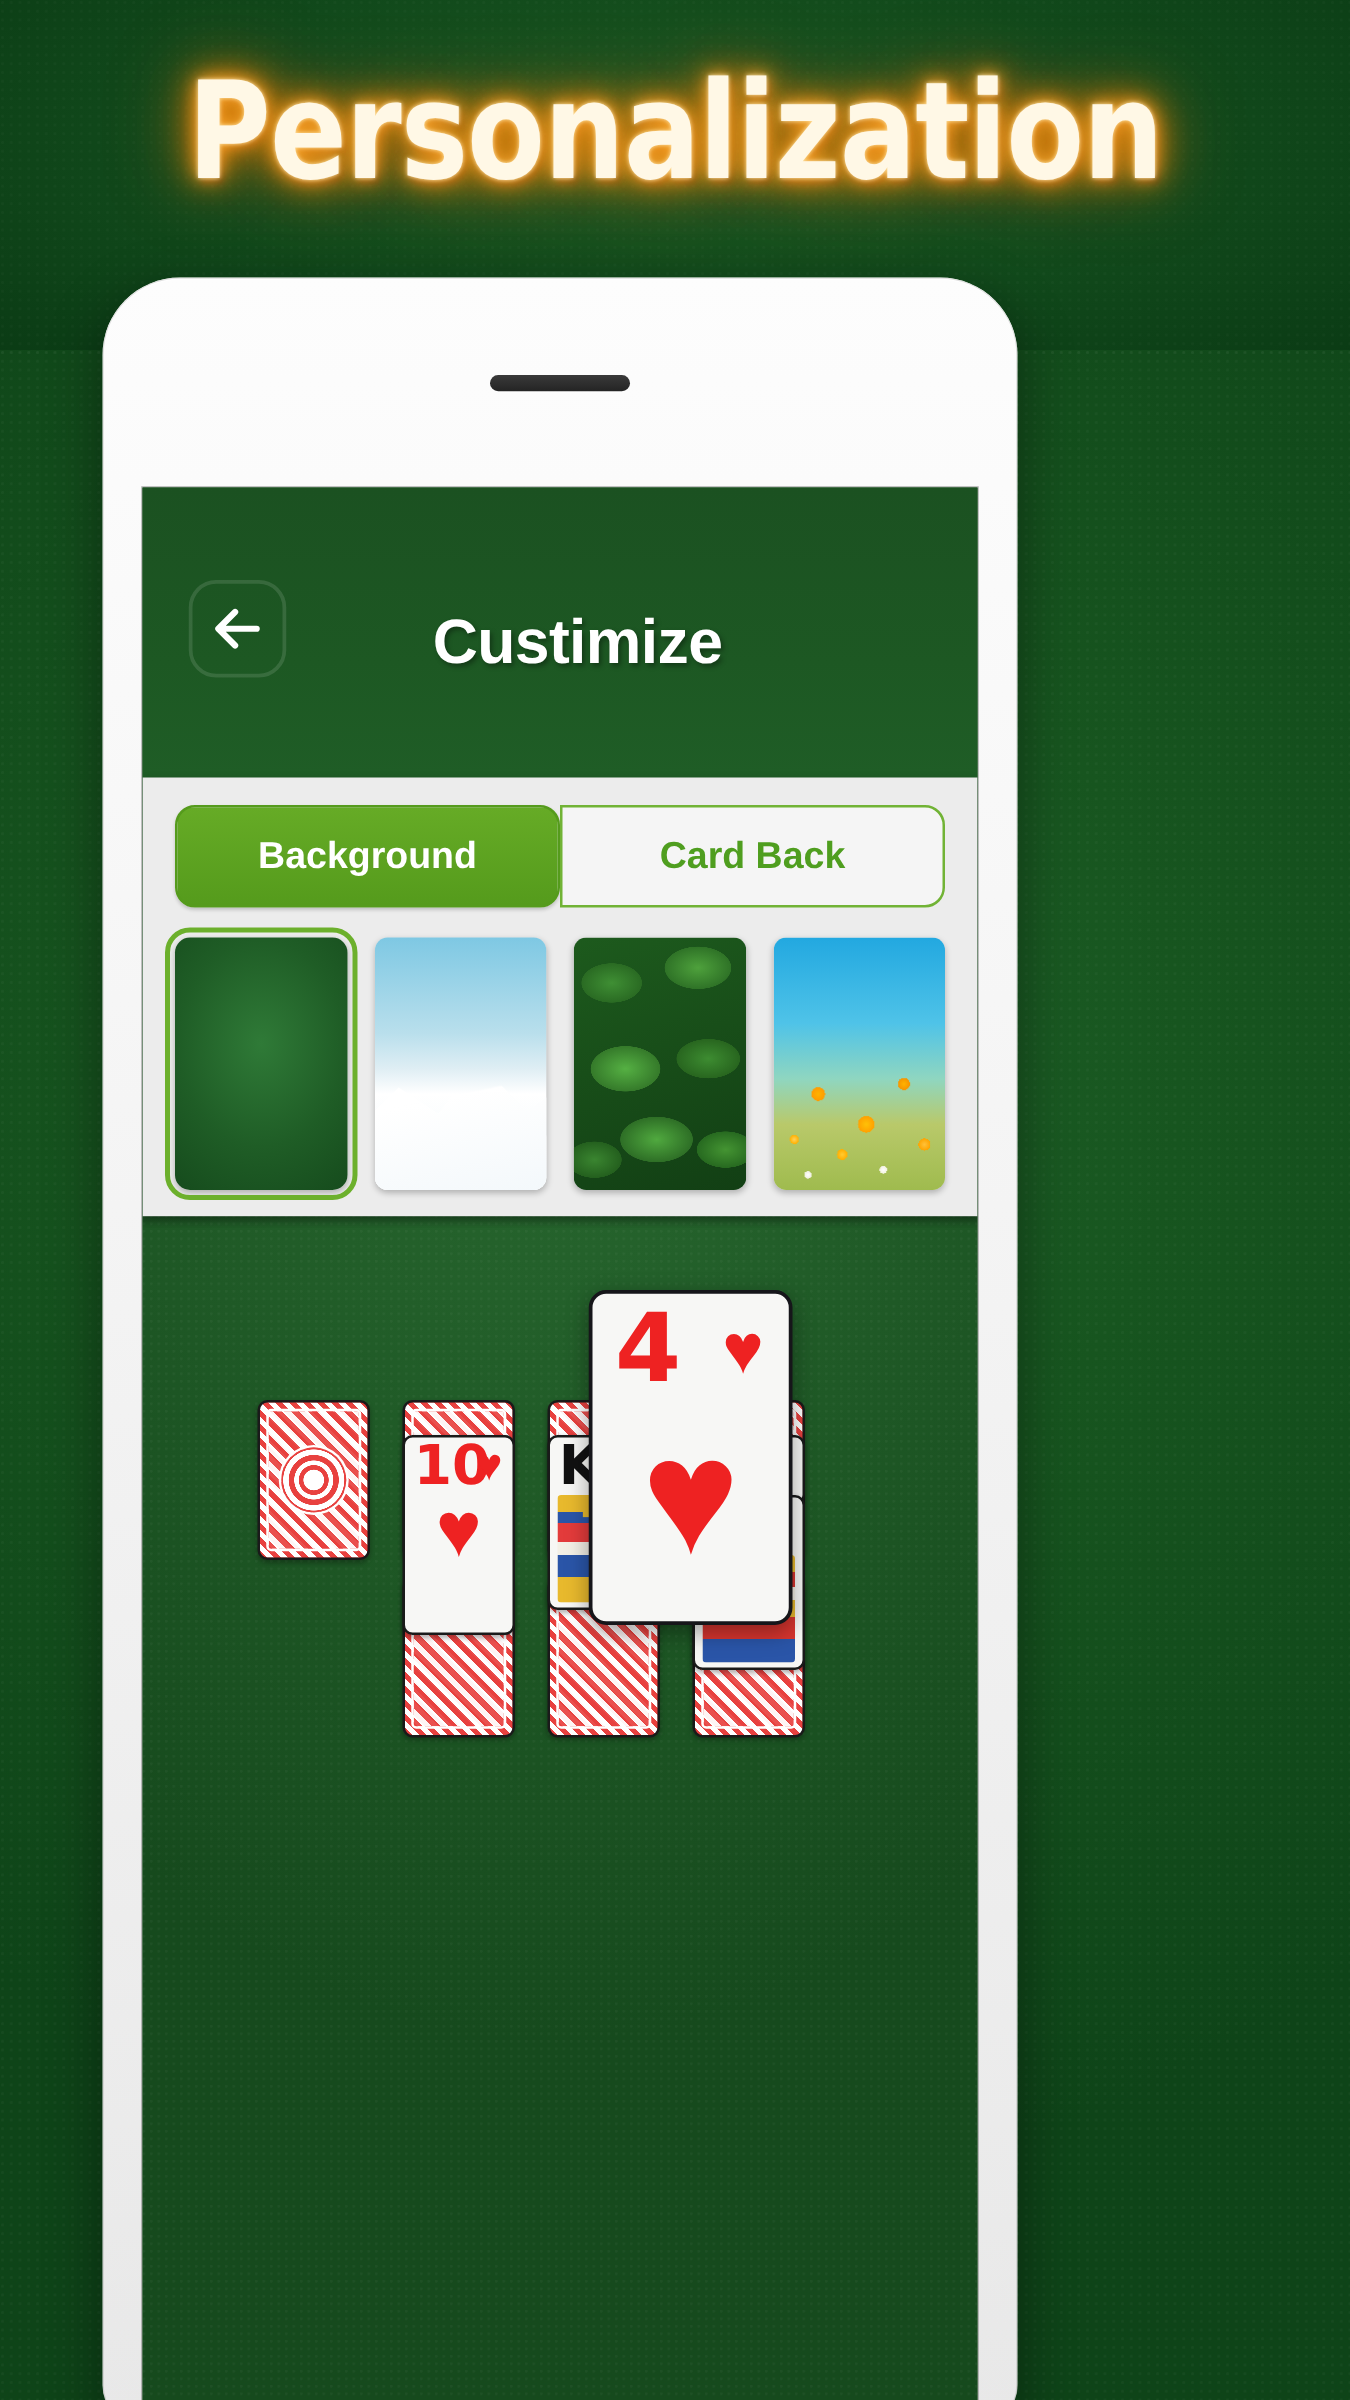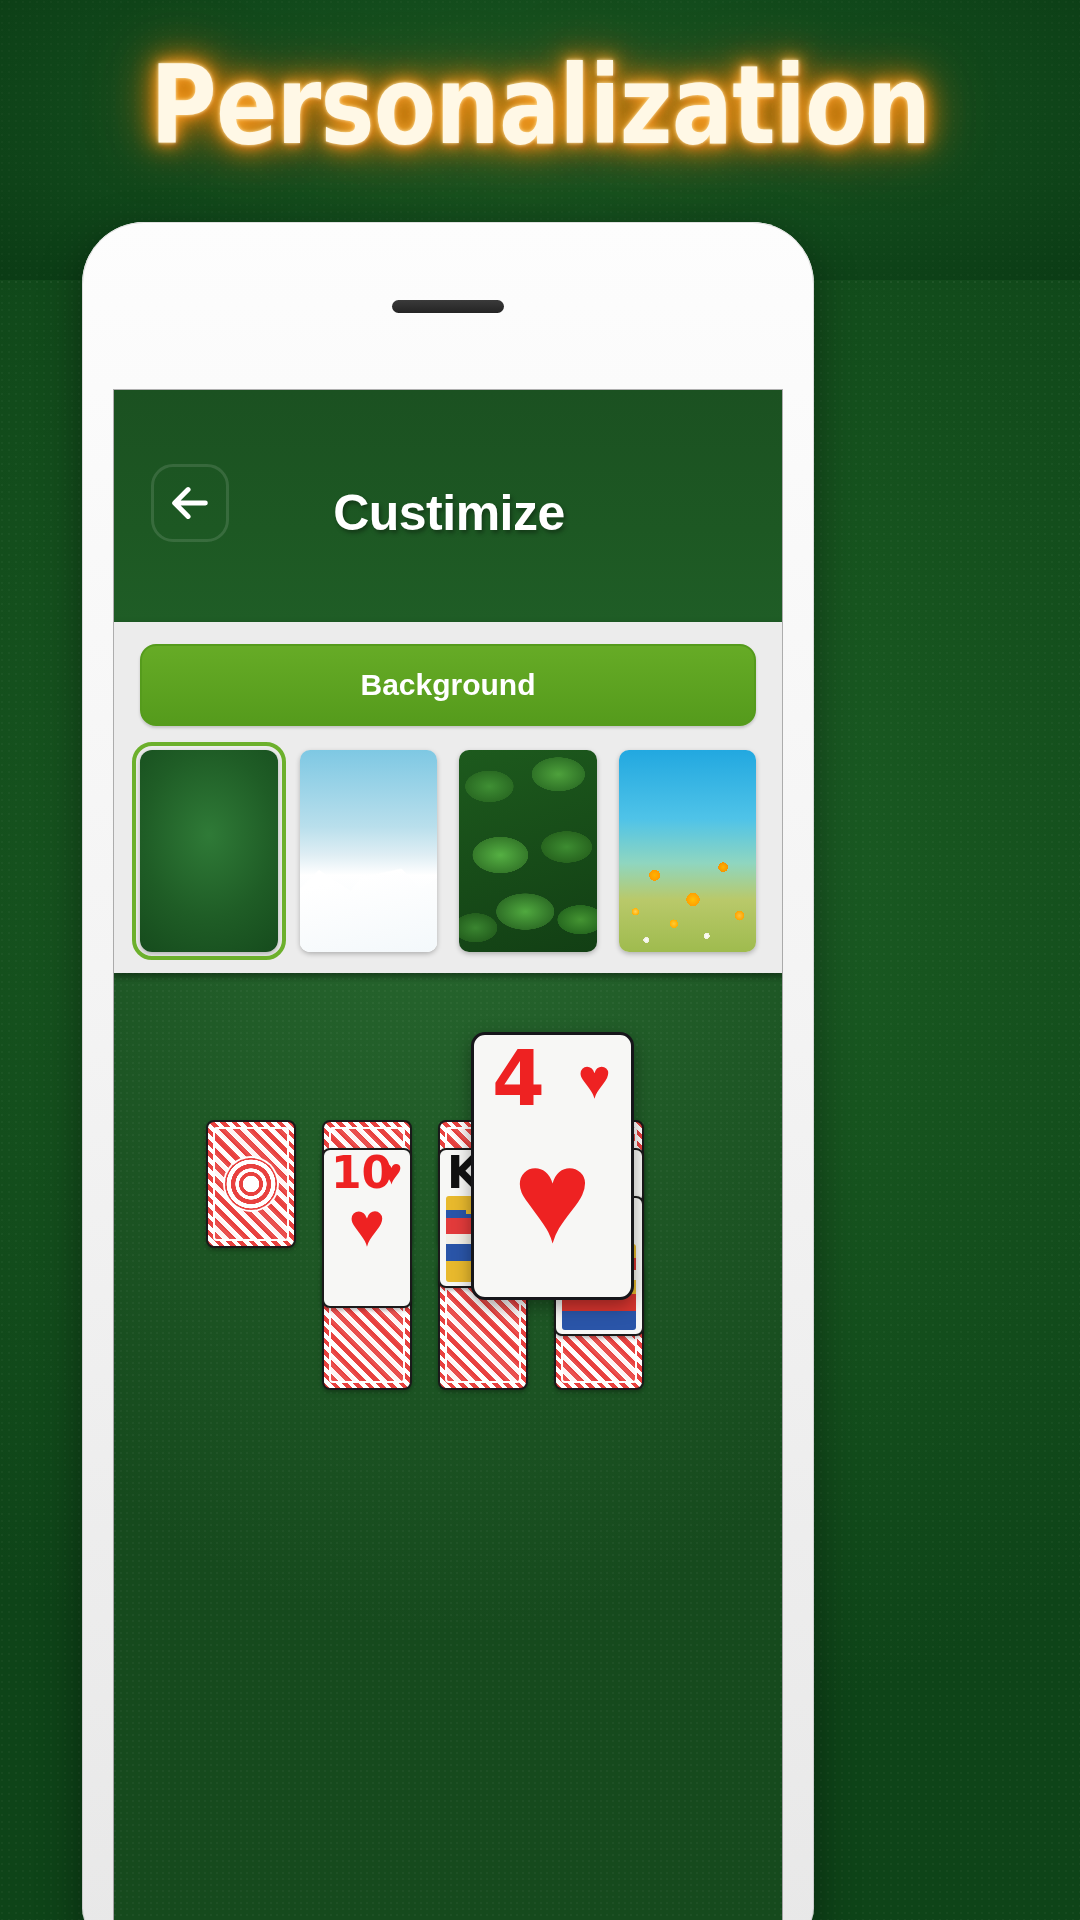--- a/index.html
+++ b/index.html
@@ -115,21 +115,21 @@
   #back-button {
     position:absolute; left:37px; top:74px;
     width:78px; height:78px;
     border-radius:22px;
     border:3px solid rgba(255,255,255,0.12);
     display:flex; align-items:center; justify-content:center;
     cursor:pointer;
   }
   #back-button svg { width:46px; height:46px; display:block; }
   #app-title {
-    position:absolute; left:1px; top:0; width:668px; height:232px;
+    position:absolute; left:14px; top:0; width:668px; height:232px;
     display:flex; align-items:center; justify-content:center;
     color:#ffffff;
     font-size:50px; font-weight:700; letter-spacing:-0.5px;
     text-shadow:2px 3px 4px rgba(0,0,0,0.35);
     padding-top:14px;
   }
 
   
   #custom-panel {
     position:absolute; left:0; top:232px; width:668px; height:351px;
@@ -360,20 +360,21 @@
       <div id="back-button">
         <svg viewBox="0 0 24 24">
           <path d="M20 12 H5 M11 5 L4 12 L11 19" fill="none" stroke="#ffffff" stroke-width="2.6" stroke-linecap="round" stroke-linejoin="round"></path>
         </svg>
       </div>
     </div>
 
     <div id="custom-panel">
       <div id="tabs">
         <div class="tab active">Background</div>
+        <div class="tab">Card Back</div>
       </div>
 
       <div id="thumbs">
         <div class="thumb thumb-green selected"></div>
         <div class="thumb thumb-snow"></div>
         <div class="thumb thumb-leaf"></div>
         <div class="thumb thumb-flower"></div>
       </div>
     </div>
     <div id="panel-shadow"></div>

